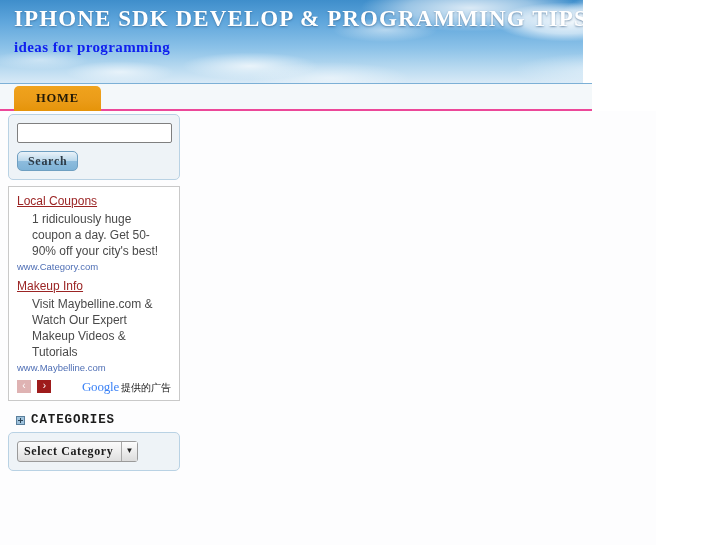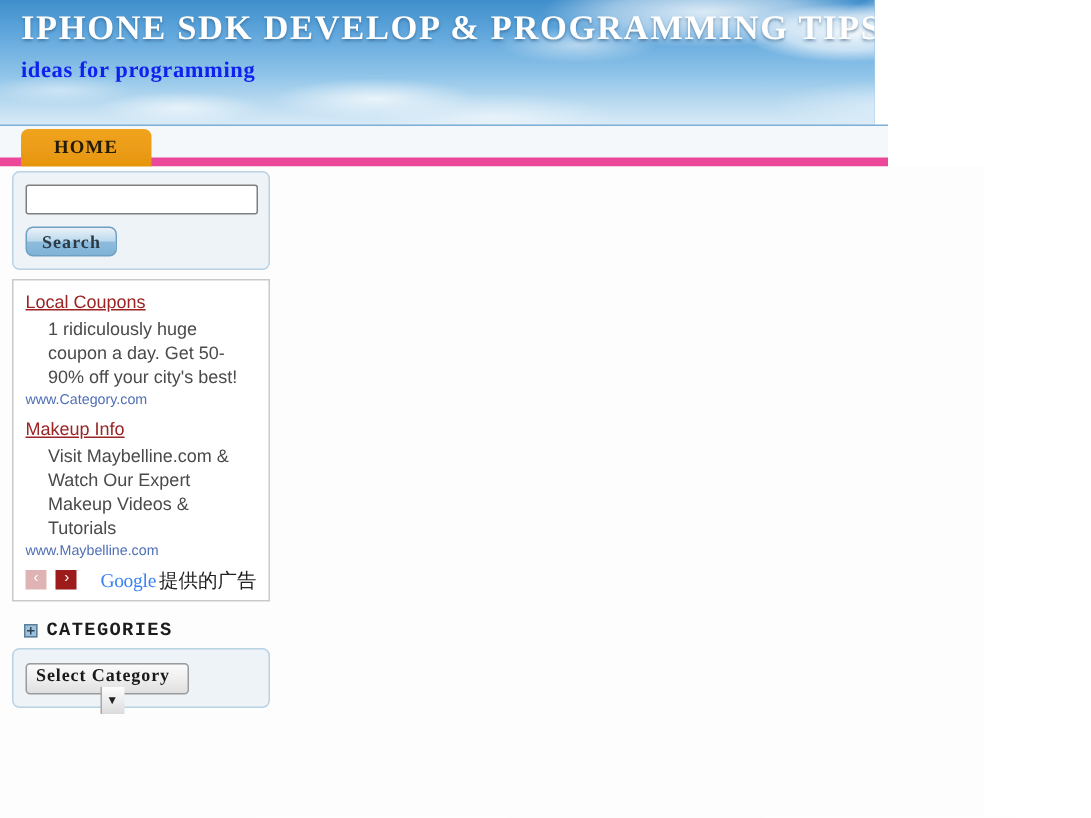--- a/index.html
+++ b/index.html
@@ -67,21 +67,21 @@
   }
 
   
   .nav-bar {
     position: relative;
     width: 592px;
     height: 28px;
     box-sizing: border-box;
     background: #f4f8fa;
     border-top: 1px solid #7cb0d6;
-    border-bottom: 6px solid #ec4899;
+    border-bottom: 2px solid #ec4899;
   }
   .nav-menu {
     list-style: none;
     margin: 0;
     padding: 0;
     height: 100%;
   }
   .nav-item {
     position: absolute;
     left: 14px;
@@ -239,21 +239,21 @@
     color: #333;
   }
   .ads-brand .g-word {
     font-family: "Liberation Serif", serif;
     font-size: 13px;
     color: #3b82f6;
     letter-spacing: -.2px;
   }
   .ads-brand .g-cn {
     font-family: "DejaVu Sans", sans-serif;
-    font-size: 13px;
+    font-size: 10px;
     color: #222;
     margin-left: 2px;
   }
 
   
   .widget-heading {
     display: flex;
     align-items: center;
     gap: 6px;
     margin: 6px 0 5px 6px;
@@ -294,21 +294,20 @@
     border: 1px solid #9a9a9a;
     border-radius: 3px;
     font-family: "Liberation Serif", serif;
     font-size: 12px;
     font-weight: bold;
     color: #1a1a1a;
     letter-spacing: .6px;
     cursor: pointer;
     display: inline-flex;
     align-items: center;
-    flex-direction: column;
   }
   .category-select .sel-label { padding-right: 8px; }
   .category-select .sel-arrow {
     display: inline-block;
     width: 15px;
     height: 19px;
     margin-right: -4px;
     border-left: 1px solid #a8a8a8;
     text-align: center;
     line-height: 18px;

